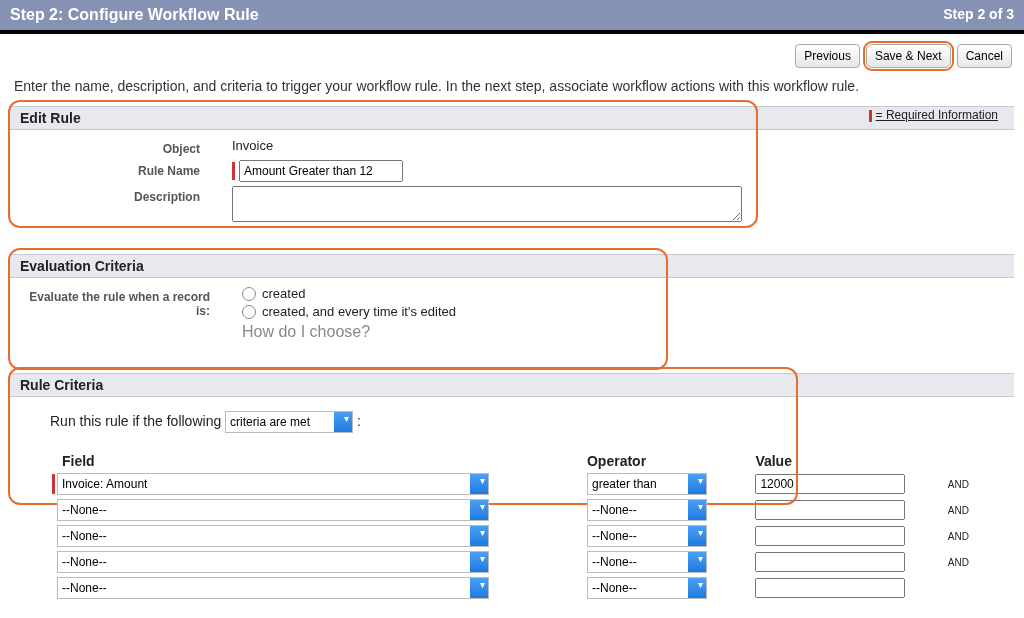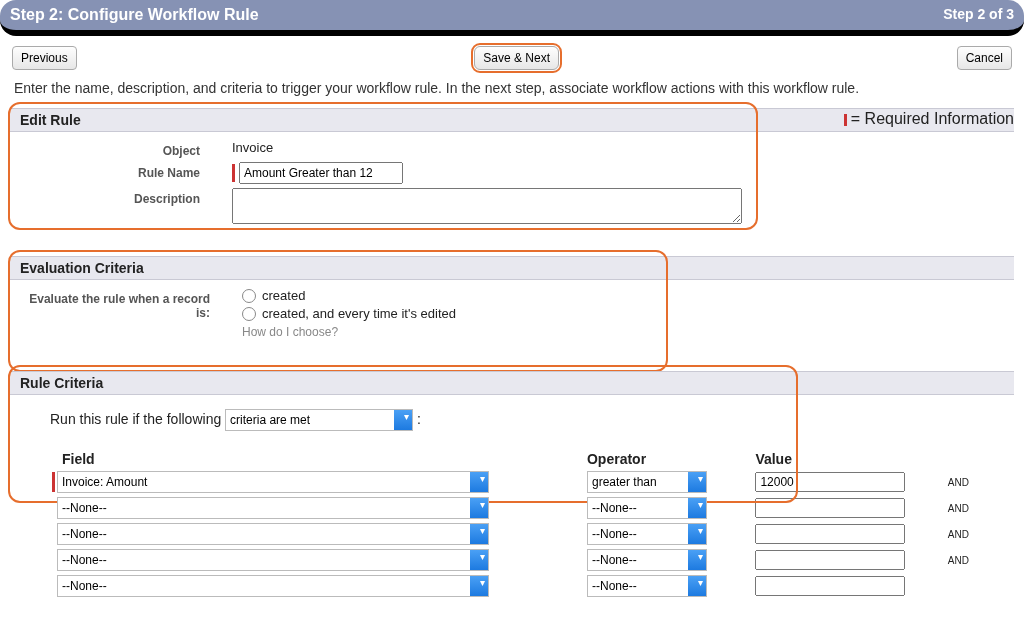--- a/index.html
+++ b/index.html
@@ -1,44 +1,44 @@
 <!DOCTYPE html>
 <html><head>
 <meta charset="utf-8">
 <style>
   * { box-sizing: border-box; }
   html, body { margin:0; padding:0; font-family: Arial, Helvetica, sans-serif; font-size:13px; color:#222; background:#fff; }
   .page { width:1024px; min-height:618px; }
-  .header { background:#8692b4; color:#fff; padding:6px 10px; display:flex; justify-content:space-between; border-bottom:6px solid #000000;border-radius:16px; }
+  .header { background:#8692b4; color:#fff; padding:6px 10px; display:flex; justify-content:space-between; border-bottom:4px solid #000000; }
   .header .title { font-weight:bold; font-size:16px; }
   .header .stepcount { font-weight:bold; font-size:14px; }
-  .btn-row { display:flex; justify-content:space-between; gap:6px; padding:10px 12px 6px 12px; }
+  .btn-row { display:flex; justify-content:flex-end; gap:6px; padding:10px 12px 6px 12px; }
   .btn { background:linear-gradient(#fefefe,#e7e7e7); border:1px solid #aaa; border-radius:4px; padding:4px 8px; font-size:12px; cursor:pointer; }
   .btn.highlight { outline:2px solid #e66e2d; outline-offset:1px; border-radius:6px; }
   .intro { padding:4px 14px 12px 14px; font-size:14px; color:#333; }
   .section-area { position:relative; margin:0 10px 14px 10px; }
   .section-header { background:#e8e8ef; border-top:1px solid #c9c9d4; border-bottom:1px solid #c9c9d4; padding:3px 10px; font-weight:bold; font-size:14px; }
   .section-body { padding:8px 10px 14px 10px; }
   .highlight-box { position:absolute; border:2px solid #e66e2d; border-radius:12px; pointer-events:none; }
-  .req-info { position:absolute; right:0; top:2px; font-size:16px; }
+  .req-info { position:absolute; right:16px; top:2px; font-size:12px;text-decoration:underline; }
   .req-bar-sm { display:inline-block; width:3px; height:12px; background:#c33; vertical-align:middle; margin-right:4px; }
   
   .form-row { display:flex; align-items:flex-start; margin-bottom:4px;gap:22px; }
   .form-label { width:190px; text-align:right; padding-right:10px; font-weight:bold; color:#555; font-size:12px; padding-top:4px; }
   .form-value { flex:1; display:flex; align-items:center; }
   .form-value input[type=text] { font-size:12px; padding:2px 3px; }
   .form-value textarea { width:510px; height:36px; resize:both; }
   .req-bar { display:inline-block; width:3px; height:18px; background:#c33; margin-right:4px; }
   
   .radio-row { display:flex; align-items:center; gap:6px; margin-bottom:3px; font-size:13px; }
   .radio { appearance:none; width:14px; height:14px; border:1px solid #888; border-radius:50%; position:relative; }
   .radio.checked { border-color:#1e7ce6; }
   .radio.checked::after { content:""; position:absolute; width:8px; height:8px; background:#1e7ce6; border-radius:50%; top:2px; left:2px; }
   .info-icon { display:inline-block; width:14px; height:14px; border:1px solid #4a88c7; color:#4a88c7; font-size:10px; font-weight:bold; text-align:center; line-height:12px; border-radius:2px; margin-left:4px; }
-  .howchoose { color:#888; font-size:12px; margin-top:4px; }
+  .howchoose { color:#888; font-size:16px; margin-top:4px; }
   
   .criteria-top { padding:6px 0 18px 30px; font-size:14px; }
   .select-blue { border:1px solid #bbb; background:#fff; font-size:12px; height:22px; vertical-align:middle; padding:0 22px 0 4px; position:relative; appearance:none;
                  background-image: linear-gradient(#4aa0f5,#1d7ae0); background-repeat:no-repeat; background-position: right center; background-size:18px 100%; }
   .select-wrap { position:relative; display:inline-block; }
   .select-wrap::after { content:"▾"; position:absolute; right:4px; top:2px; color:#fff; font-size:10px; pointer-events:none; }
   .criteria-table { width:100%; border-collapse:collapse; }
   .criteria-table th { text-align:left; font-weight:bold; font-size:14px; padding:2px 4px; }
   .criteria-table td { padding:2px 4px; vertical-align:middle; }
   .col-field { width:420px; }
@@ -120,21 +120,21 @@
     </div>
   </div>
 
   <div class="section-area">
     <div class="highlight-box hl-crit"></div>
     <div class="section-header">Rule Criteria</div>
     <div class="section-body">
       <div class="criteria-top">
         <span>Run this rule if the following</span>
         <span class="select-wrap">
-          <select class="select-blue" style="width:188px">
+          <select class="select-blue" style="width:128px">
             <option>criteria are met</option>
           </select>
         </span>
         <span>:</span>
       </div>
 
       <table class="criteria-table">
         <thead>
           <tr>
             <th class="col-field" style="padding-left:42px">Field</th>

